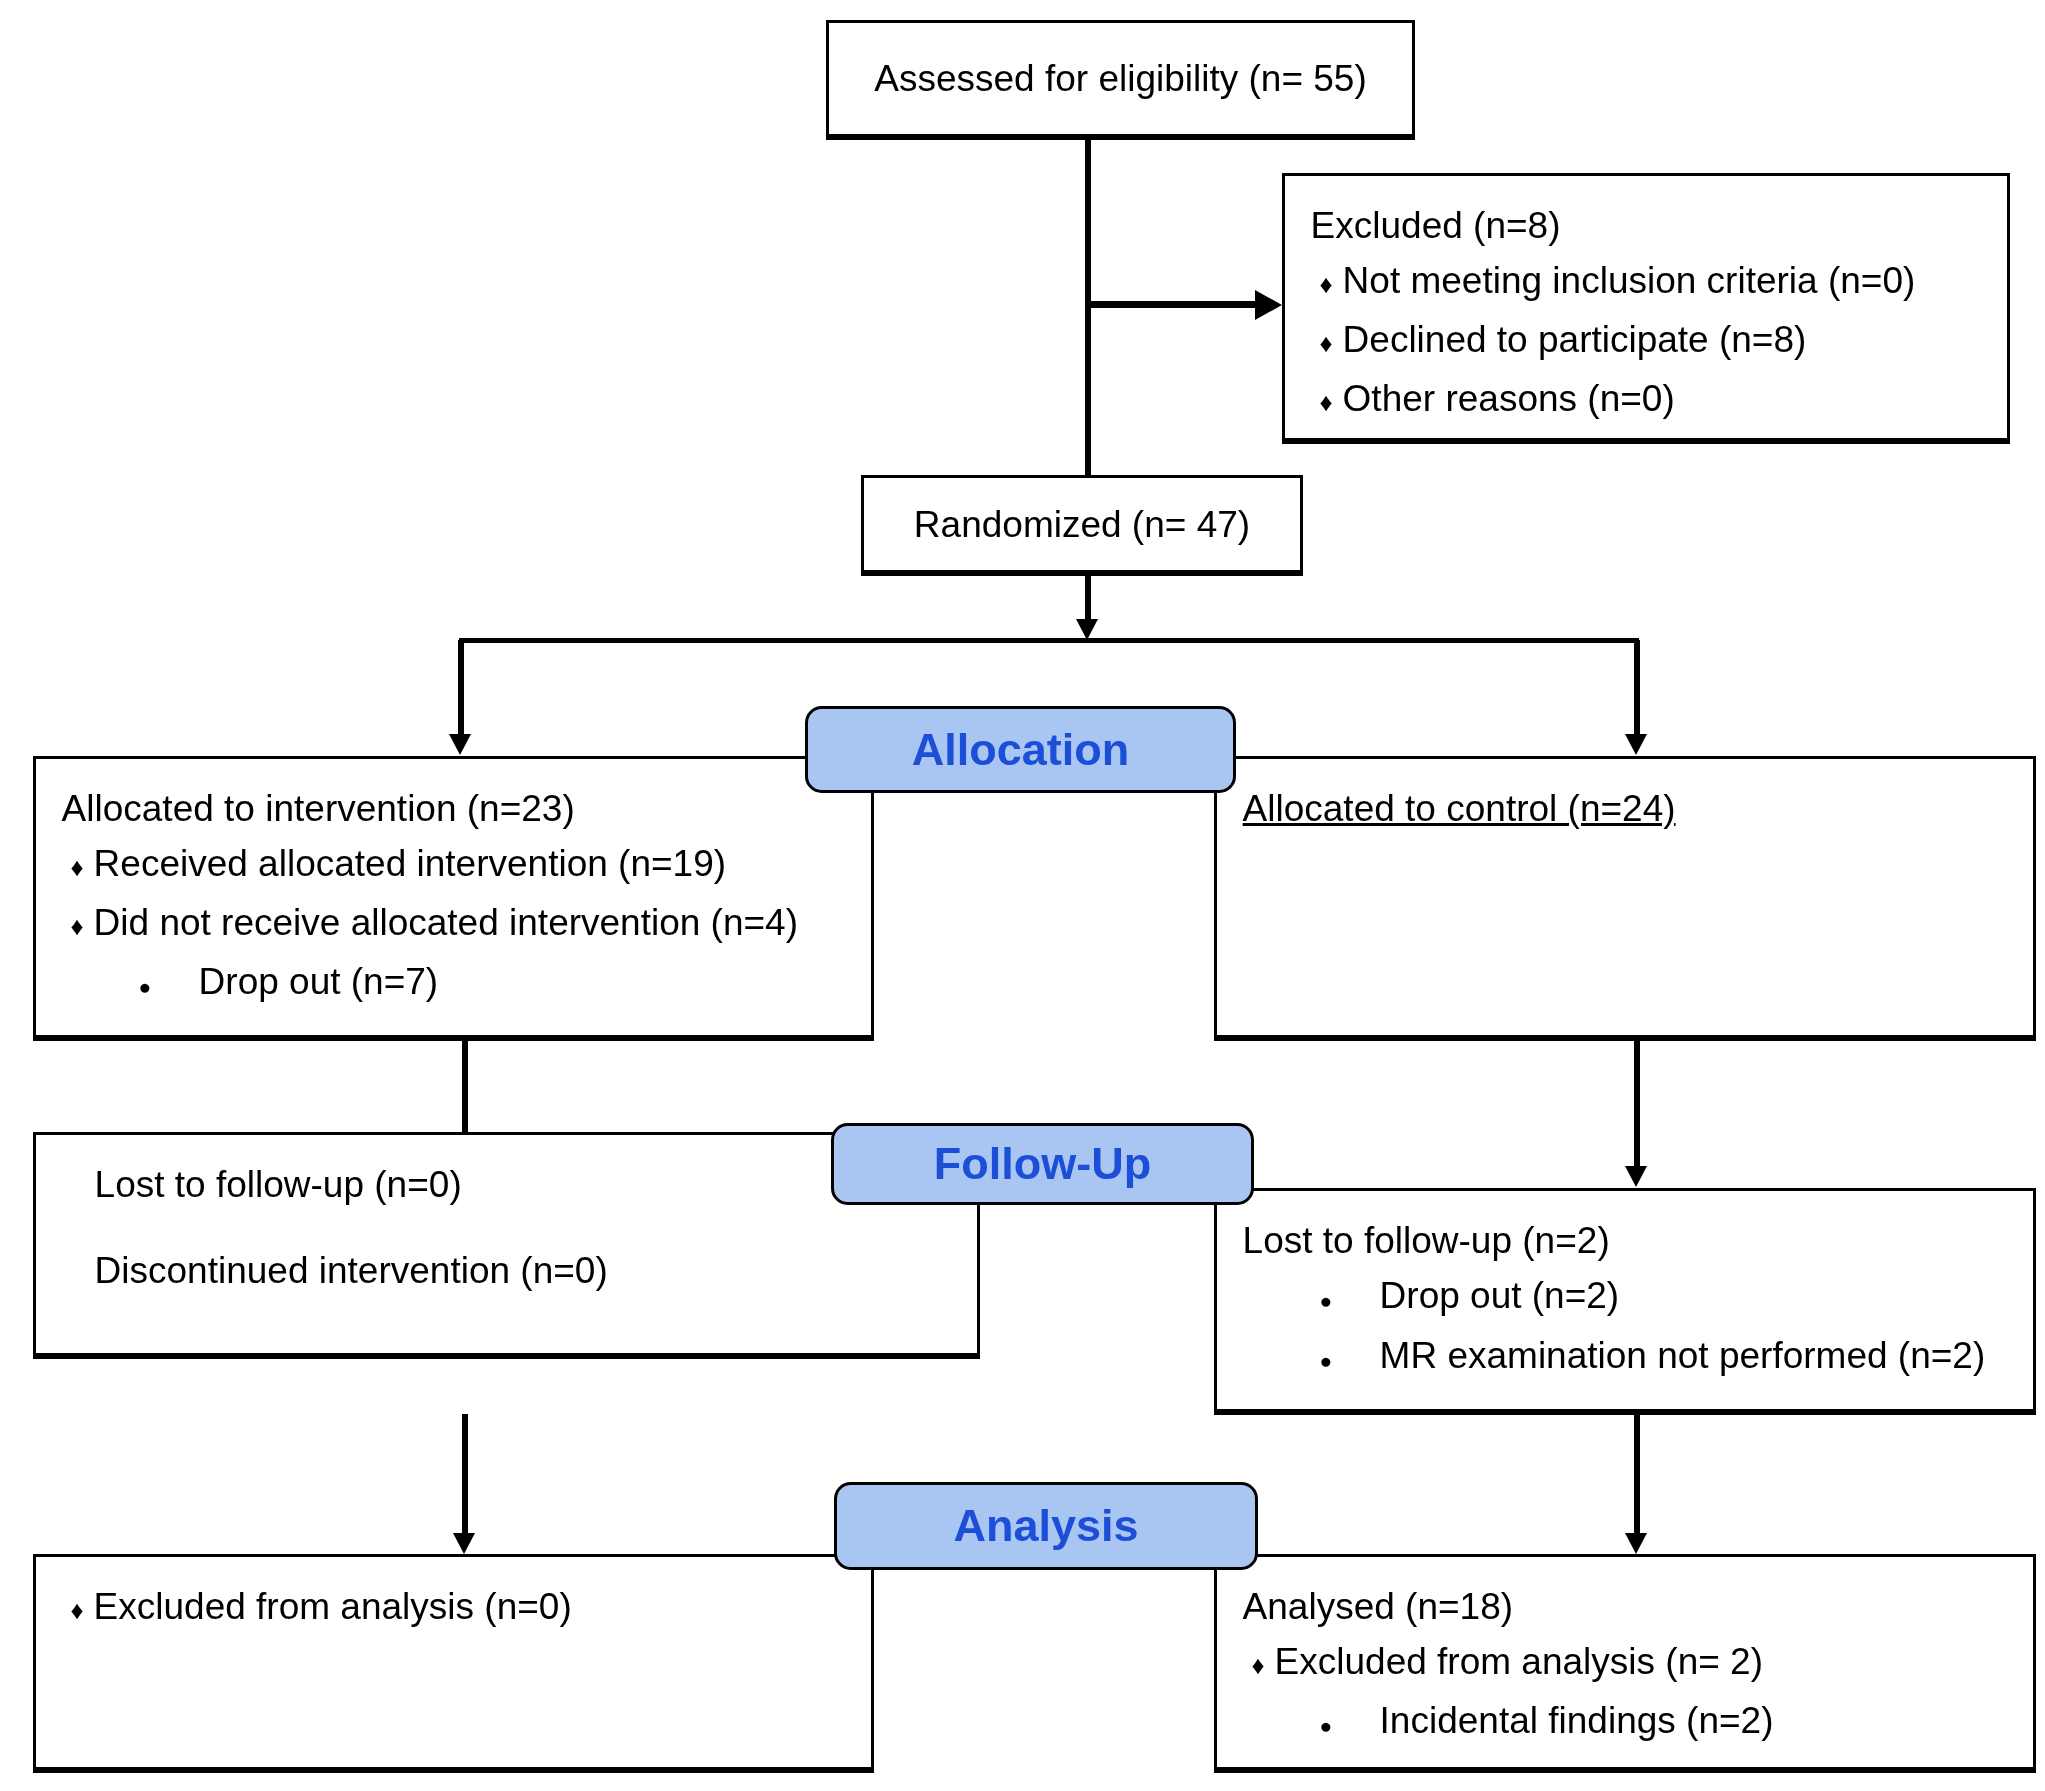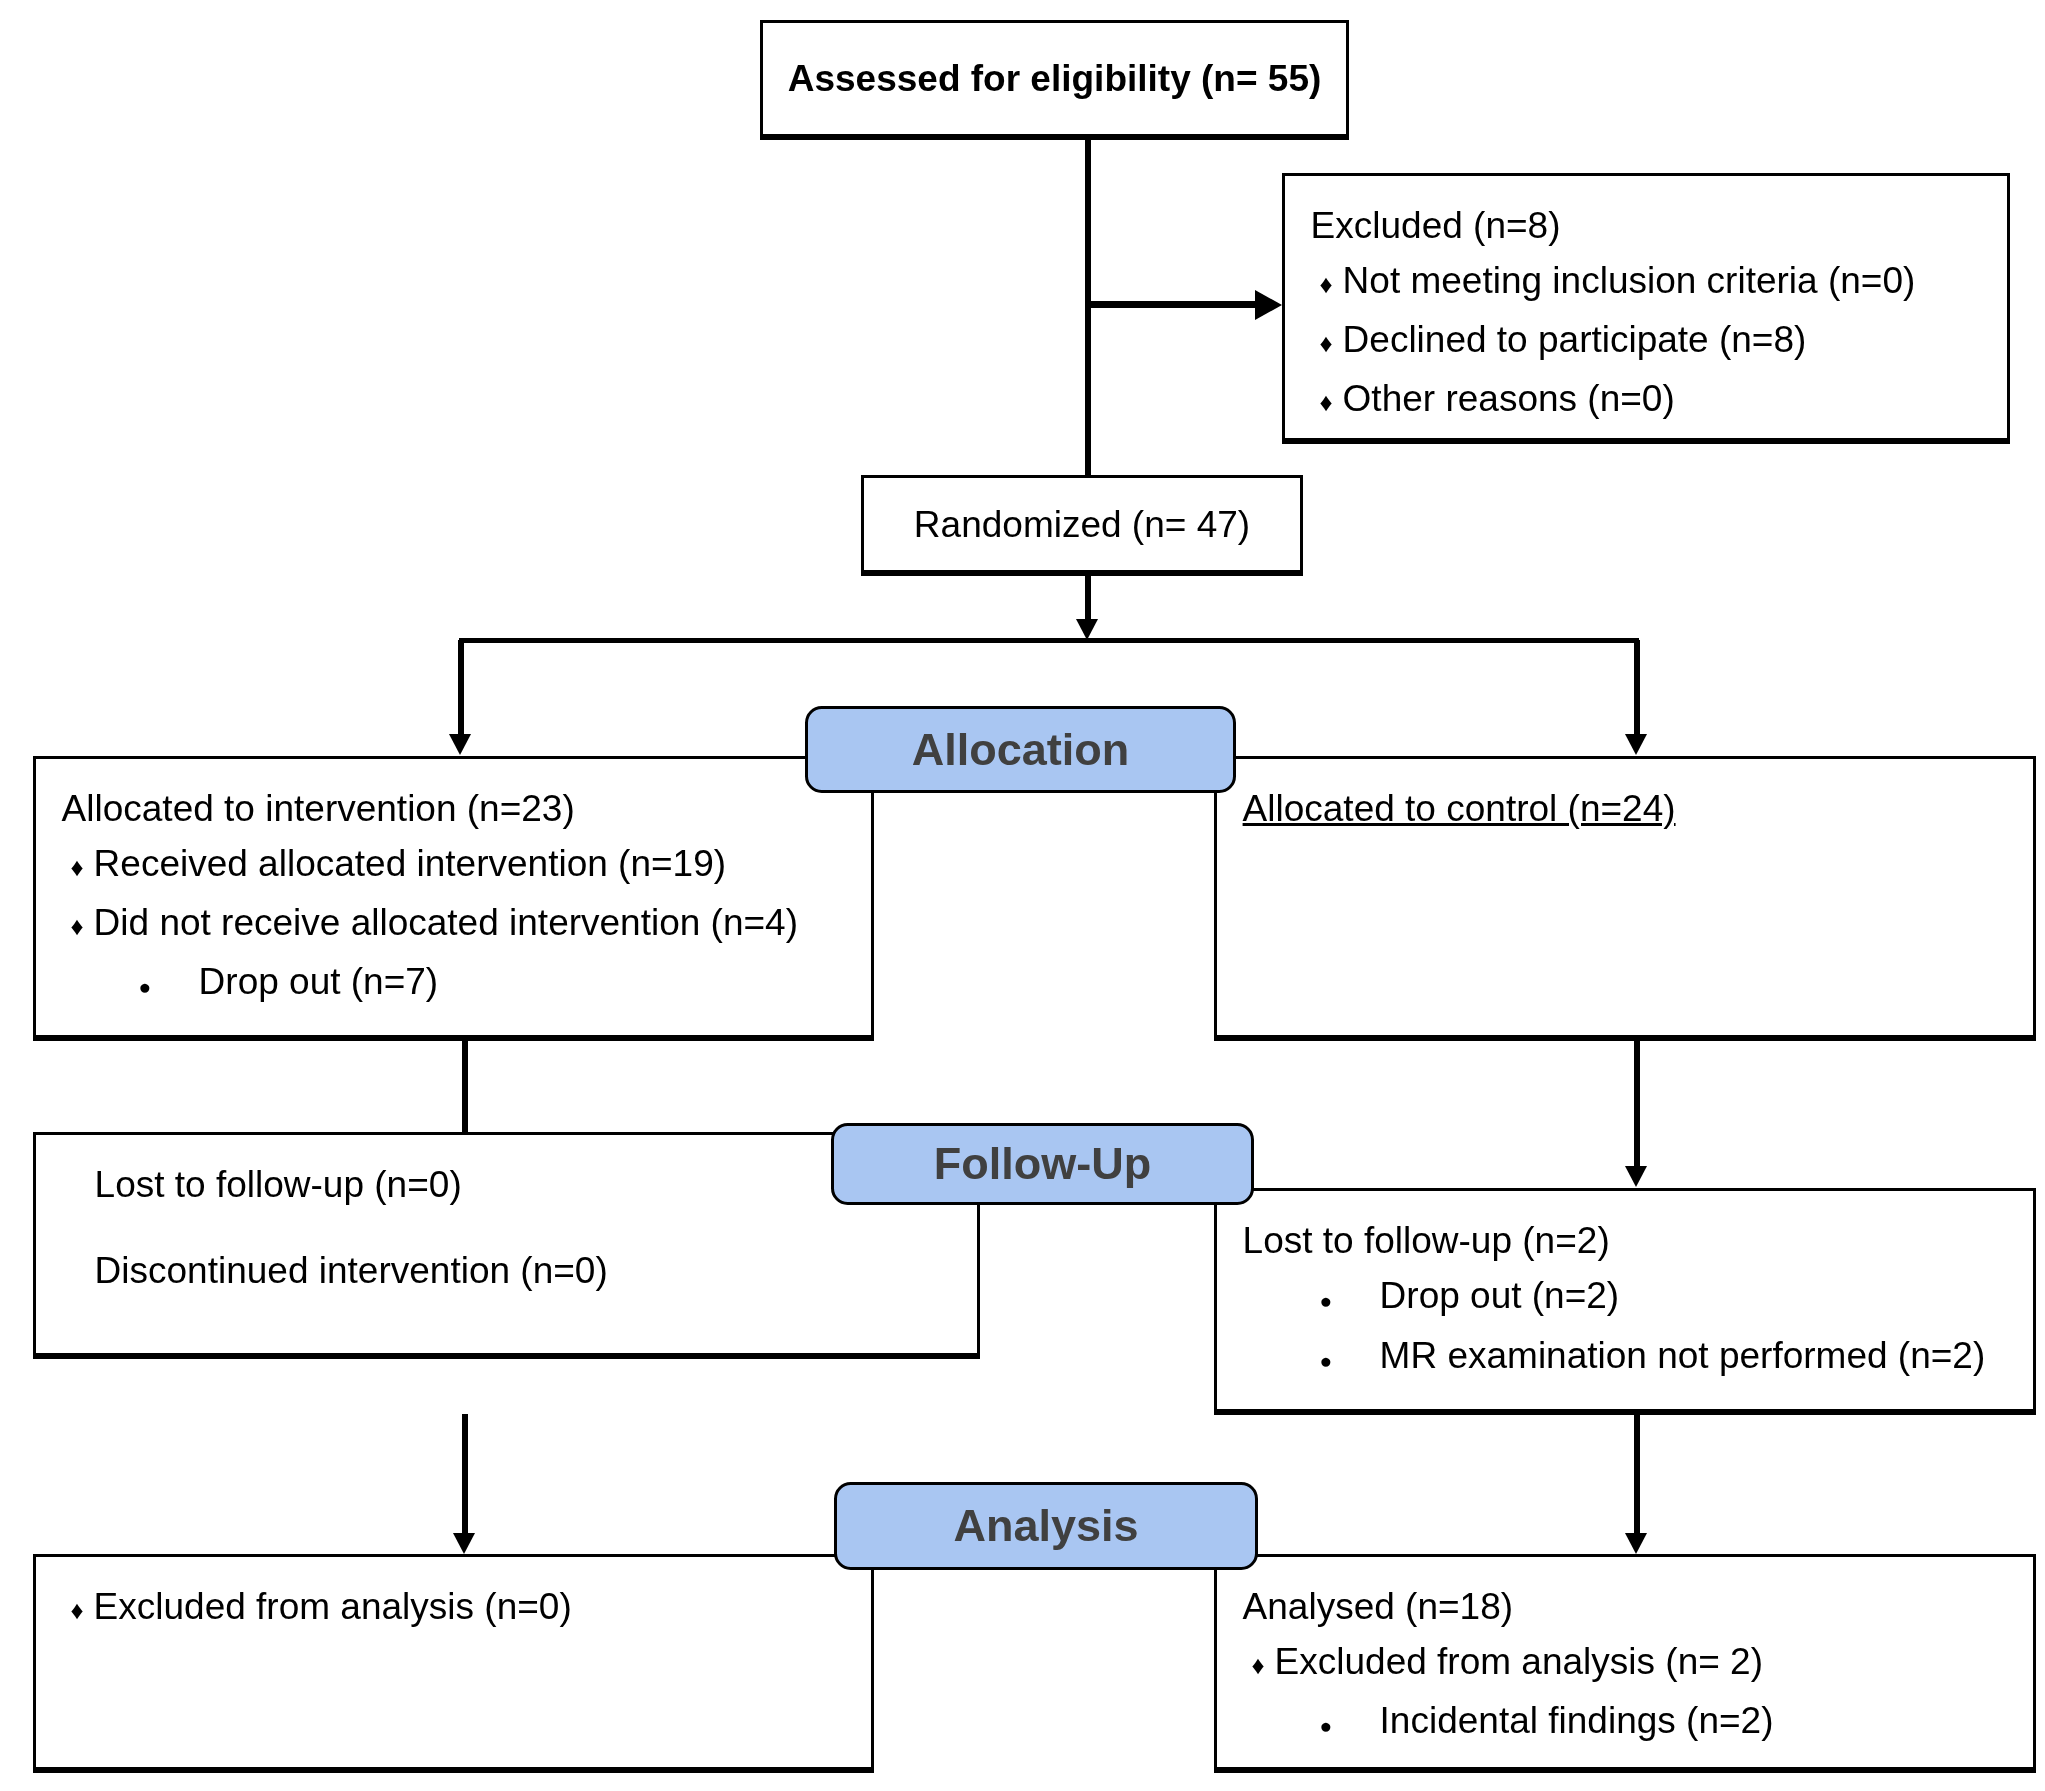--- a/index.html
+++ b/index.html
@@ -28,21 +28,21 @@
   .line .bullet-o {
     display:inline-block; width:60px;
     font-size:21px; box-sizing:border-box;
   }
   .gap { margin-top:31px; }
   .band {
     position:absolute; box-sizing:border-box;
     border:3.3px solid #000; border-radius:16.7px;
     background:#A9C6F2;
     display:flex; align-items:center; justify-content:center;
-    font-weight:bold; font-size:45px; color:#404040;
+    font-weight:bold; font-size:45px; color:#1d4ed8;
   }
   .vline, .hline { position:absolute; background:#000; }
   .arr-down {
     position:absolute; width:0; height:0;
     border-left:11.7px solid transparent;
     border-right:11.7px solid transparent;
     border-top:21px solid #000;
   }
   .arr-right {
     position:absolute; width:0; height:0;
@@ -77,21 +77,21 @@
 
   <div class="vline" style="left:1634px; top:1041px; width:5.6px; height:126px;"></div>
   <div class="arr-down" style="left:1625px; top:1166px;"></div>
 
   <div class="vline" style="left:462px; top:1414px; width:5.6px; height:119px;"></div>
   <div class="arr-down" style="left:453px; top:1533px;"></div>
 
   <div class="vline" style="left:1634px; top:1414px; width:5.6px; height:119px;"></div>
   <div class="arr-down" style="left:1625px; top:1533px;"></div>
 
-  <div class="box centered" style="left:760px; top:20px; width:589px; height:120px;font-weight:bold;">
+  <div class="box centered" style="left:826px; top:20px; width:589px; height:120px;">
     <span>Assessed for eligibility (n= 55)</span>
   </div>
 
   <div class="box" style="left:1282px; top:173px; width:728px; height:271px;">
     <div class="pad">
       <div class="line"><span>Excluded (n=8)</span></div>
       <div class="line"><span class="bullet-d">♦</span><span>Not meeting inclusion criteria (n=0)</span></div>
       <div class="line"><span class="bullet-d">♦</span><span>Declined to participate (n=8)</span></div>
       <div class="line"><span class="bullet-d">♦</span><span>Other reasons (n=0)</span></div>
     </div>

